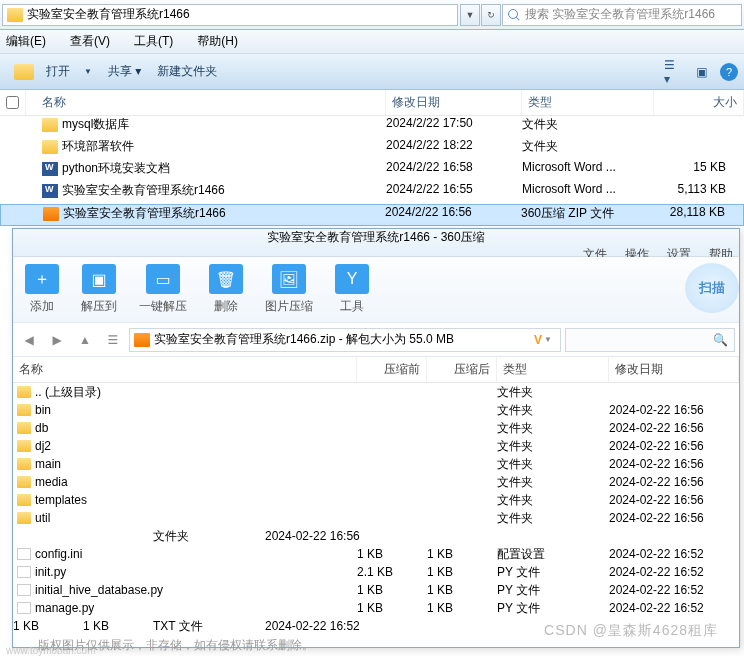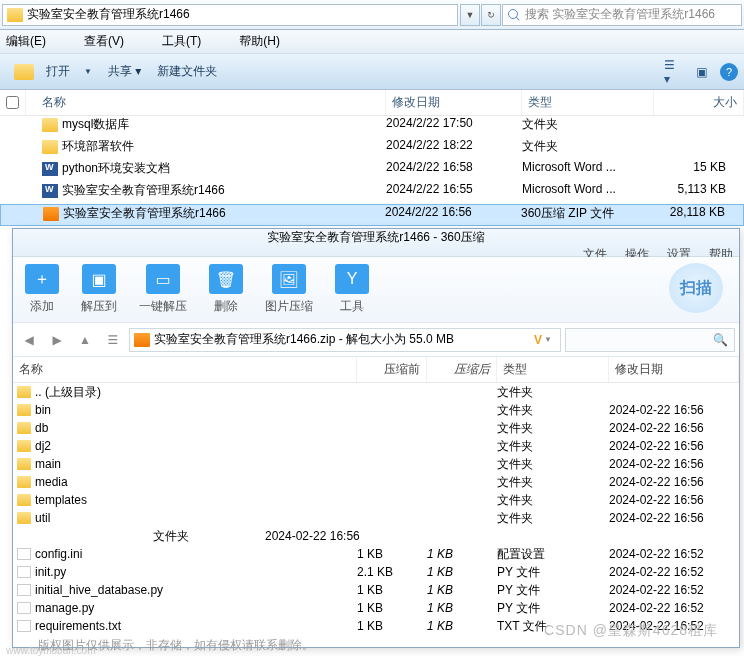--- a/index.html
+++ b/index.html
@@ -10,21 +10,21 @@
 .addr-path { flex: 1; background: #fff; border: 1px solid #b0c0d0; height: 22px; margin: 0 2px; display: flex; align-items: center; padding-left: 4px; }
 .addr-path .folder-icon { width: 16px; height: 14px; background: linear-gradient(#fde08a, #f5c23c); border-radius: 1px; margin-right: 4px; }
 .addr-nav { display: flex; }
 .addr-nav-btn { width: 20px; height: 22px; background: linear-gradient(#f8fbfe, #e0ecf5); border: 1px solid #a8bed2; display: flex; align-items: center; justify-content: center; font-size: 9px; color: #555; margin-right: 1px; }
 .addr-search { width: 240px; background: #fff; border: 1px solid #b0c0d0; height: 22px; margin-right: 2px; display: flex; align-items: center; padding: 0 4px; color: #888; }
 .addr-search .s-icon { width: 14px; height: 14px; margin-right: 4px; position: relative; }
 .addr-search .s-icon::before { content: ""; position: absolute; width: 8px; height: 8px; border: 1px solid #5a8bc8; border-radius: 50%; left: 1px; top: 1px; }
 .addr-search .s-icon::after { content: ""; position: absolute; width: 5px; height: 1px; background: #5a8bc8; transform: rotate(45deg); left: 8px; top: 10px; }
 
 
-.menu-bar { height: 24px; background: linear-gradient(#f6fafd, #e5eef6); border-bottom: 1px solid #d0dce8; display: flex; align-items: center; padding-left: 2px; gap: 30px; }
+.menu-bar { height: 24px; background: linear-gradient(#f6fafd, #e5eef6); border-bottom: 1px solid #d0dce8; display: flex; align-items: center; padding-left: 2px; gap: 16px; }
 .menu-item { padding: 2px 4px; cursor: default; }
 
 
 .toolbar { height: 36px; background: linear-gradient(#eaf4fc, #d8e9f7 50%, #c7ddf0); border-bottom: 1px solid #a8c0d8; display: flex; align-items: center; padding: 0 6px; }
 .tool-btn { display: flex; align-items: center; gap: 12px; padding: 4px 8px; cursor: default; color: #1a3a5a; }
 .tool-btn .folder-icon { width: 20px; height: 16px; background: linear-gradient(#fde08a, #f5c23c); border-radius: 2px; }
 .tool-dd { font-size: 8px; color: #2a4a6a; margin-left: 2px; }
 .toolbar-right { margin-left: auto; display: flex; gap: 8px; align-items: center; }
 .tb-icon { width: 20px; height: 20px; display: flex; align-items: center; justify-content: center; color: #2a5a8a; }
 
@@ -51,37 +51,37 @@
 .zip-win { position: absolute; top: 228px; left: 12px; width: 728px; height: 420px; background: #fff; border: 1px solid #88a8c8; box-shadow: 2px 2px 8px rgba(0,0,0,0.15); }
 .zip-title { height: 28px; background: linear-gradient(#f2f8fd, #e5f0fa); display: flex; align-items: center; padding: 0 6px; border-bottom: 1px solid #d0dce8; flex-direction: column; }
 .zip-title .zt-icon { width: 16px; height: 14px; background: linear-gradient(#ffa030, #f07800); border-radius: 1px; margin-right: 6px; }
 .zip-title .zt-menu { margin-left: auto; display: flex; gap: 18px; color: #444; }
 .zip-title .zt-win { display: flex; gap: 4px; margin-left: 14px; }
 .zt-winbtn { width: 24px; height: 18px; display: flex; align-items: center; justify-content: center; font-size: 11px; color: #666; }
 
 .zip-tools { height: 66px; background: linear-gradient(#fcfdfe, #f0f6fc); display: flex; align-items: center; padding: 4px 12px; gap: 22px; border-bottom: 1px solid #e0e8f0; position: relative; }
 .zt-btn { display: flex; flex-direction: column; align-items: center; gap: 4px; color: #555; cursor: default; }
 .zt-btn .zt-ico { width: 34px; height: 30px; background: #3aa0f0; border-radius: 3px; display: flex; align-items: center; justify-content: center; color: #fff; font-size: 16px; }
-.zt-scan { position: absolute; right: 16px; top: 6px; width: 54px; height: 50px; border-radius: 50%; background: radial-gradient(#e8f4fe, #c8e4fa); display: flex; align-items: center; justify-content: center; color: #4a90d0; font-size: 16px; font-weight: bold; }
+.zt-scan { position: absolute; right: 0; top: 6px; width: 54px; height: 50px; border-radius: 50%; background: radial-gradient(#e8f4fe, #c8e4fa); display: flex; align-items: center; justify-content: center; color: #4a90d0; font-size: 13px; font-weight: bold; }
 
 .zip-nav { height: 34px; display: flex; align-items: center; padding: 0 4px; border-bottom: 1px solid #e0e8f0; gap: 4px; }
 .zn-btn { width: 24px; height: 24px; display: flex; align-items: center; justify-content: center; color: #888; }
 .zn-path { flex: 1; border: 1px solid #d0d8e0; height: 24px; display: flex; align-items: center; padding: 0 4px; gap: 4px; background: #fff; }
 .zn-path .zip-ico { width: 16px; height: 14px; background: linear-gradient(#ffa030, #f07800); border-radius: 1px; }
 .zn-vv { display: flex; gap: 2px; margin-left: auto; align-items: center; margin-right: 4px; }
 .zn-vv .v { color: #f0a020; font-size: 12px; font-weight: bold; }
 .zn-vv .dd { font-size: 8px; color: #888; }
 .zn-search { width: 170px; border: 1px solid #d0d8e0; height: 24px; display: flex; align-items: center; justify-content: flex-end; padding: 0 6px; background: #fafcfe; }
 
 .zip-list { background: #fff; }
 .zl-header { height: 26px; display: flex; align-items: center; border-bottom: 1px solid #e8e8e8; color: #444; }
 .zl-header .zcol { padding: 0 6px; border-right: 1px solid #f0f0f0; height: 100%; display: flex; align-items: center; }
 .zcol-name { flex: 1; }
 .zcol-before { width: 70px; justify-content: flex-end; }
-.zcol-after { width: 70px; justify-content: flex-end; font-style: italic; }
+.zcol-after { width: 70px; justify-content: flex-end; }
 .zcol-type { width: 112px; }
 .zcol-date { width: 130px; }
 .zl-row { height: 18px; display: flex; align-items: center; font-size: 12px; }
 .zl-row .zcol-name { display: flex; align-items: center; gap: 4px; padding-left: 4px; }
 .zficon { width: 14px; height: 12px; flex-shrink: 0; }
 .zficon.folder { background: linear-gradient(#fde08a, #f5c23c); border-radius: 1px; }
 .zficon.file { background: #fff; border: 1px solid #ccc; }
 
 .watermark1 { position: absolute; bottom: 2px; left: 38px; color: #999; font-size: 12px; }
 .watermark2 { position: absolute; bottom: 16px; right: 26px; color: #bbb; font-size: 14px; letter-spacing: 1px; }
@@ -390,24 +390,20 @@
           <div class="zcol zcol-name">
             <div class="zficon file"></div>
             <span>manage.py</span>
           </div>
           <div class="zcol zcol-before">1 KB</div>
           <div class="zcol zcol-after">1 KB</div>
           <div class="zcol zcol-type">PY 文件</div>
           <div class="zcol zcol-date">2024-02-22 16:52</div>
         </div>
         <div class="zl-row">
-          <div class="zcol zcol-name">
-            <div class="zficon file"></div>
-            <span>requirements.txt</span>
-          </div>
           <div class="zcol zcol-before">1 KB</div>
           <div class="zcol zcol-after">1 KB</div>
           <div class="zcol zcol-type">TXT 文件</div>
           <div class="zcol zcol-date">2024-02-22 16:52</div>
         </div>
       </div>
   </div>
 </div>
 
 <div class="watermark0">www.toymoban.com</div>

